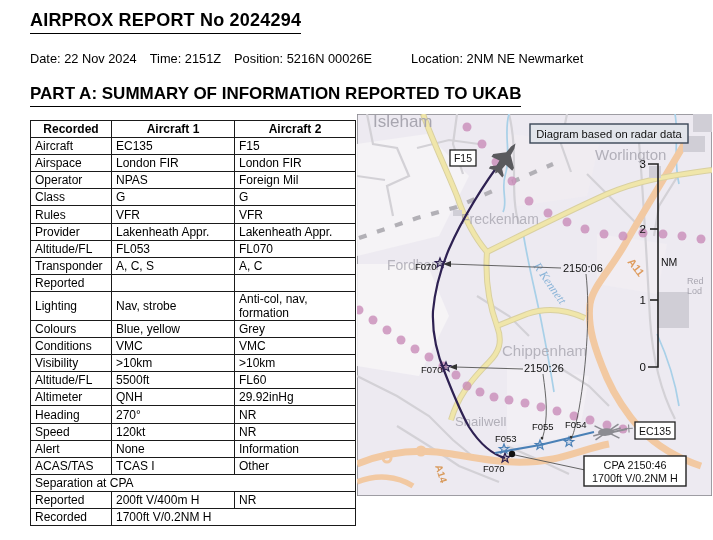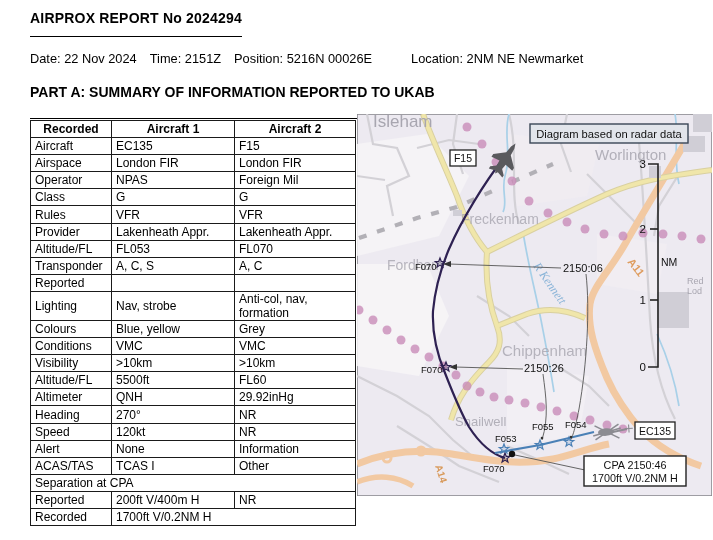--- a/index.html
+++ b/index.html
@@ -1,23 +1,23 @@
 <!DOCTYPE html>
 <html><head>
 <meta charset="utf-8">
 <style>
   html,body{margin:0;padding:0}
   body{width:713px;height:540px;background:#fff;position:relative;overflow:hidden;
        font-family:"Liberation Sans",sans-serif;color:#000;}
-  .title{position:absolute;left:30px;top:10px;font-size:14px;font-weight:bold;
-         border-bottom:1.6px solid #000;padding-bottom:10px;letter-spacing:.2px;}
+  .title{position:absolute;left:30px;top:10px;font-size:18px;font-weight:bold;
+         border-bottom:1.6px solid #000;padding-bottom:2px;letter-spacing:.2px;}
   .dateline{position:absolute;left:30px;top:51px;font-size:12.8px;white-space:nowrap;display:flex;gap:13px;text-align:center;}
   .dateline .loc{margin-left:26px;}
-  .parta{position:absolute;left:30px;top:84px;font-size:14px;font-weight:bold;
-         border-bottom:1.6px solid #000;padding-bottom:18px;}
+  .parta{position:absolute;left:30px;top:84px;font-size:17px;font-weight:bold;
+         border-bottom:1.6px solid #000;padding-bottom:2px;}
   table.summary{position:absolute;left:30px;top:120px;border-collapse:collapse;font-size:12px;}
   table.summary td,table.summary th{border:1.4px solid #1a1a1a;padding:0 4px;height:16.1px;
          line-height:1.17;vertical-align:middle;text-align:left;font-weight:normal;}
   table.summary th{font-weight:bold;text-align:center;}
   td.sec{font-weight:bold;text-align:center;}
   td.ctr{text-align:center;}
   td.sep-title{font-weight:bold;text-align:center;padding-left:96px;margin-left:42px;}
   .map-wrap{position:absolute;left:357px;top:114px;width:355px;height:486px;}
   .map-wrap svg{display:block;}
 </style>

